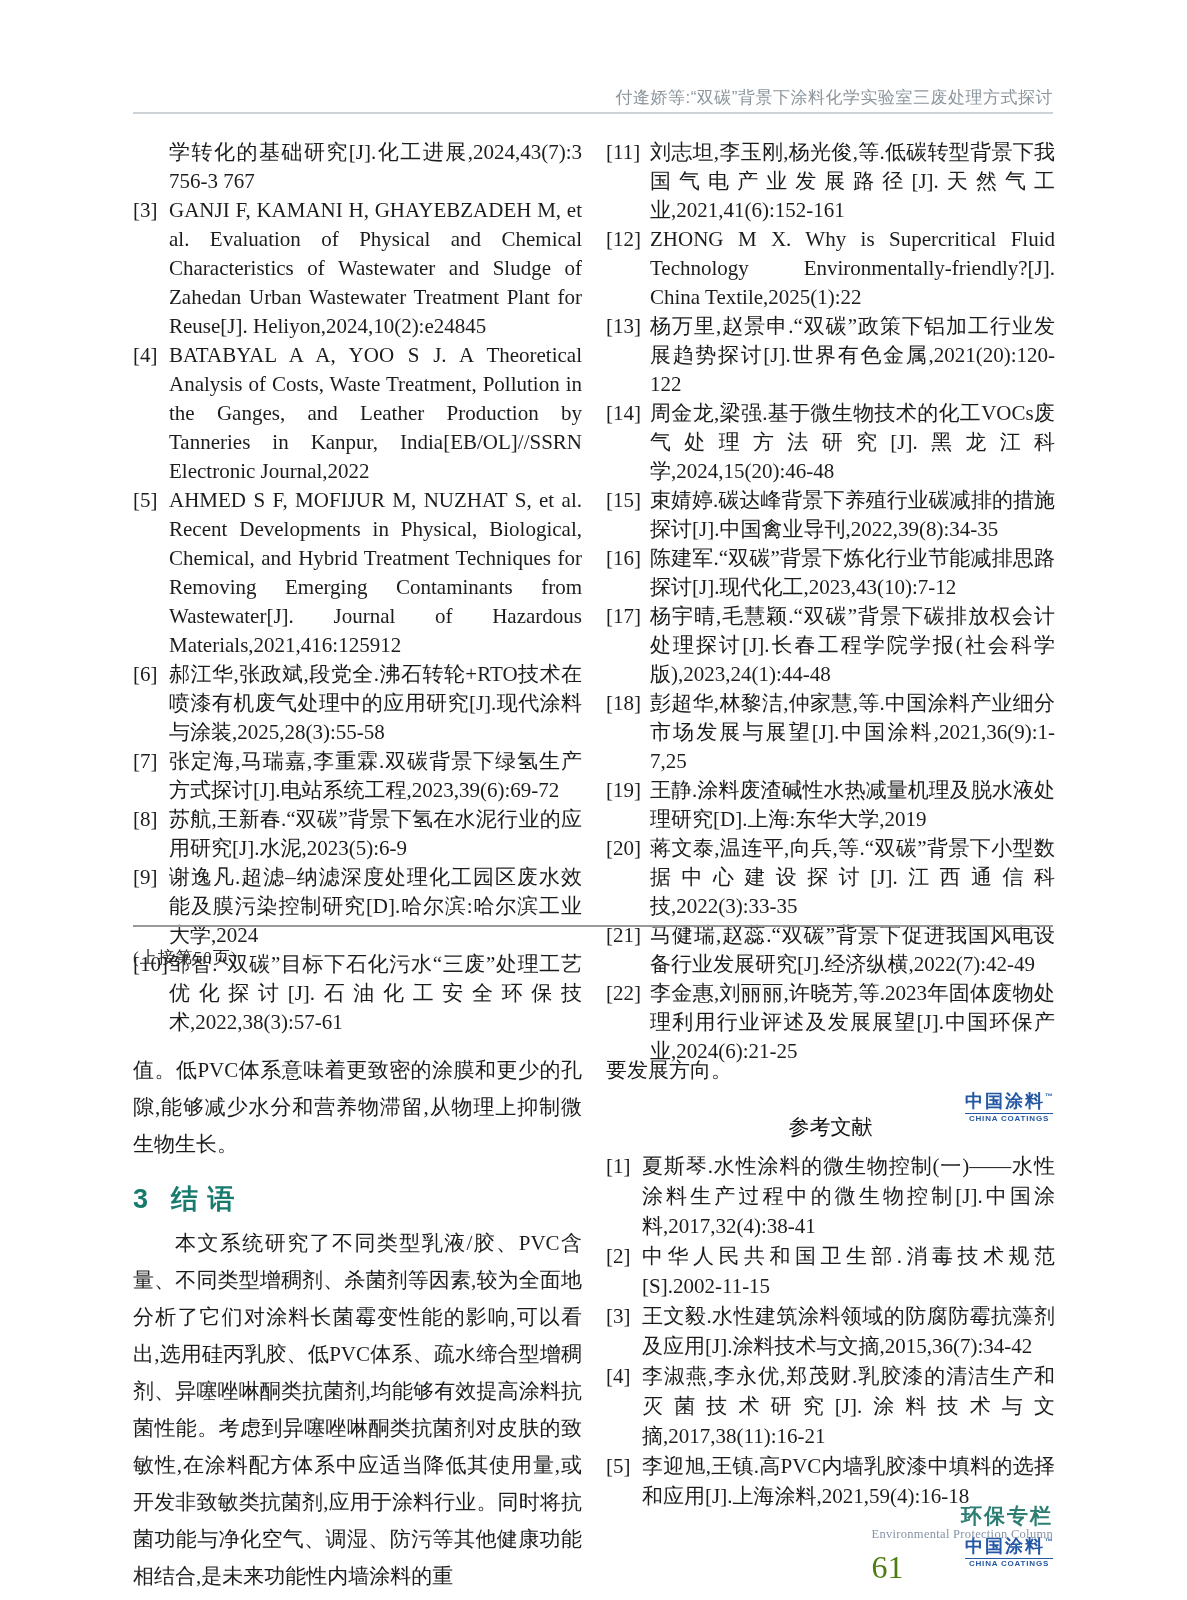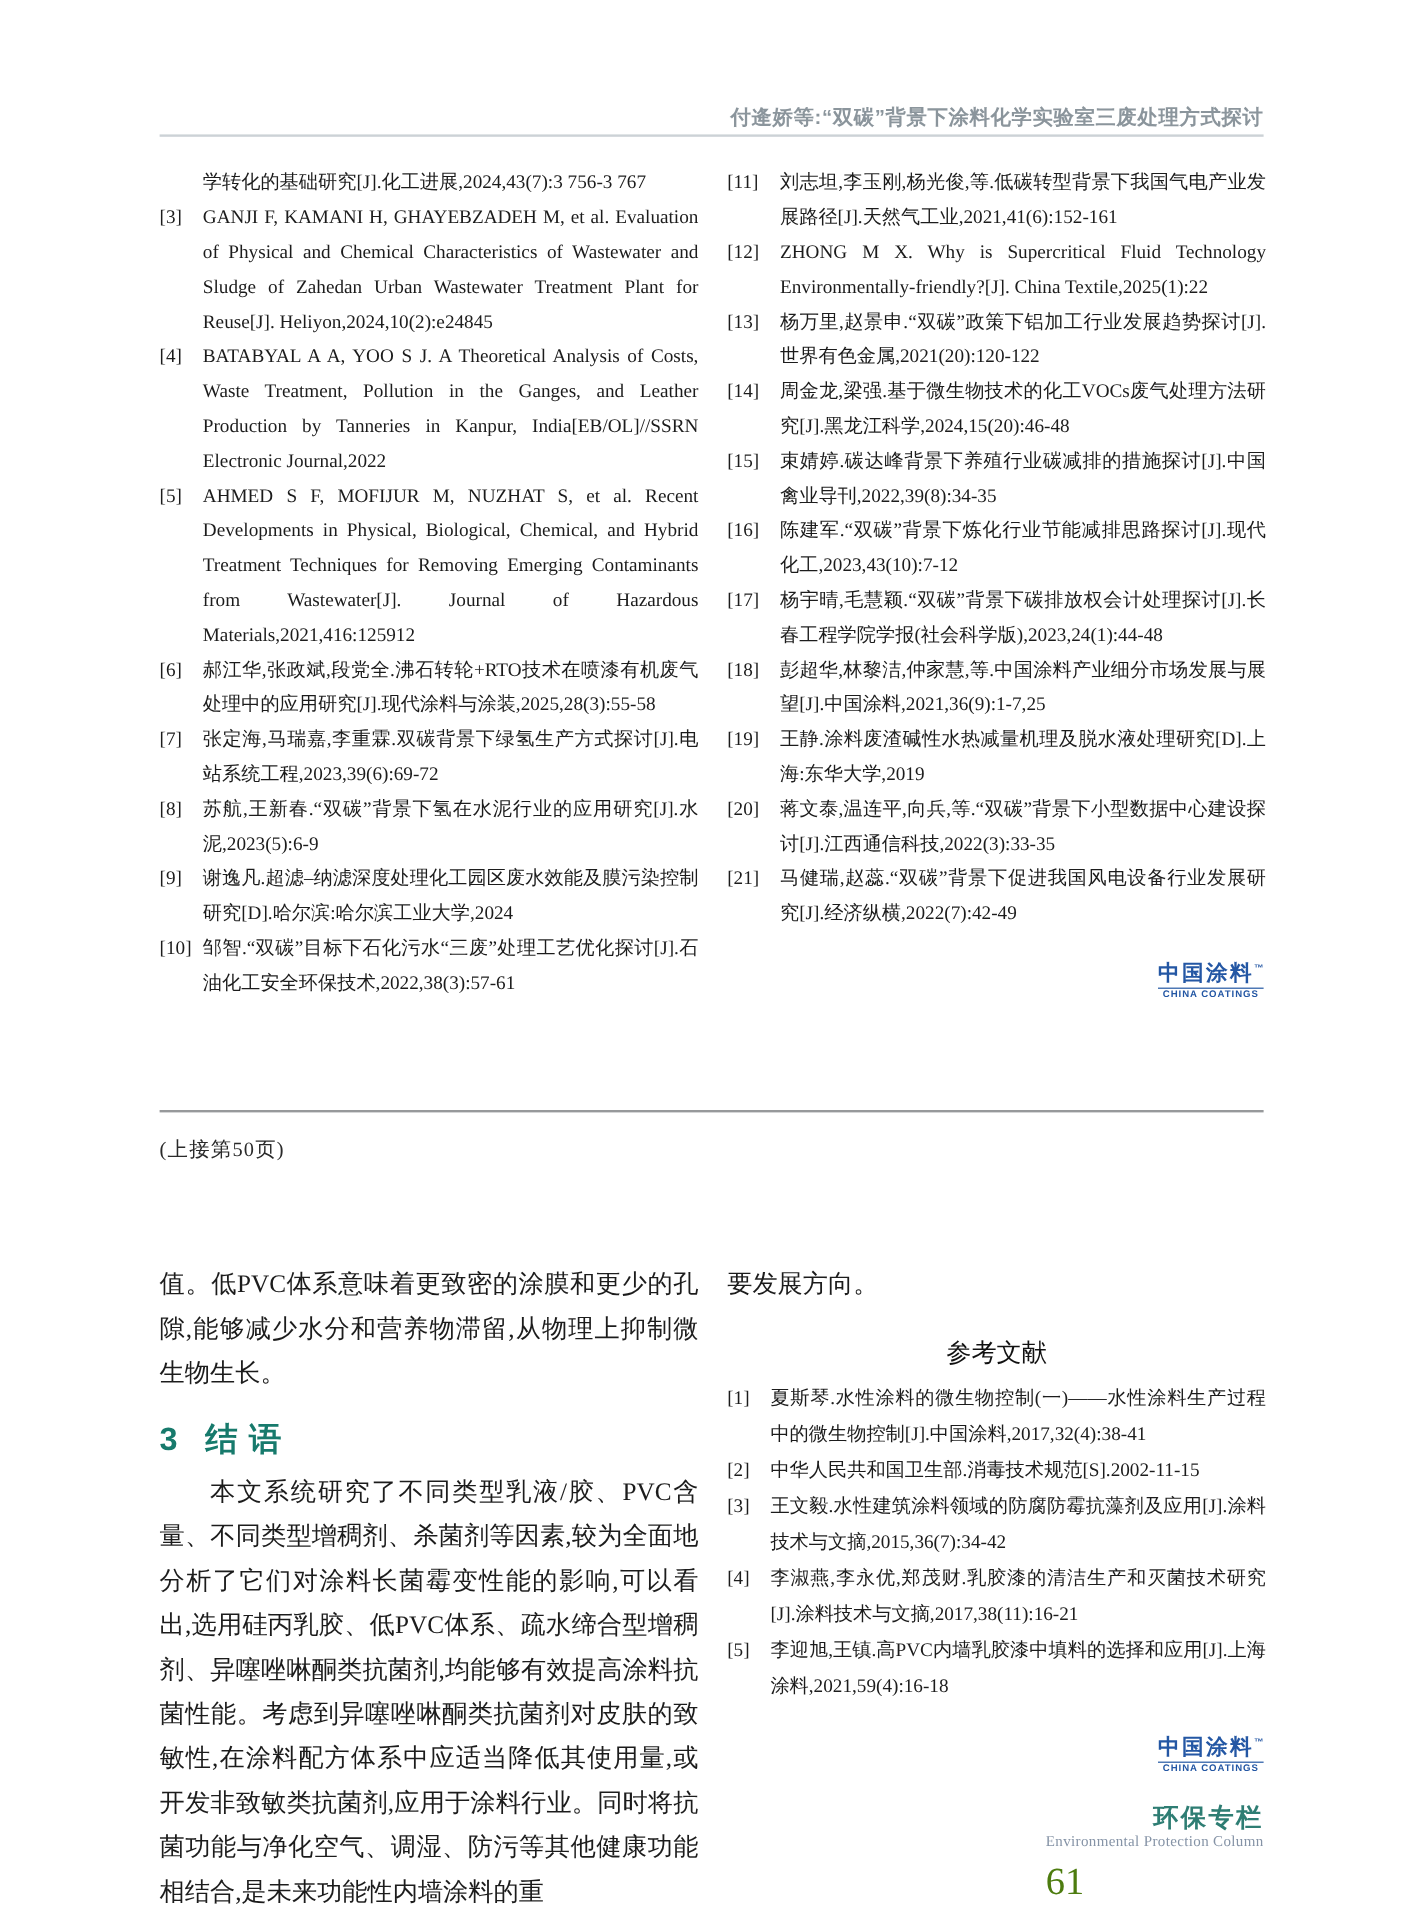--- a/index.html
+++ b/index.html
@@ -11,34 +11,34 @@
     background: #ffffff;
     font-family: "Liberation Serif", serif;
     color: #1c1c1c;
     overflow: hidden;
   }
 
   
   .running-title {
     position: absolute; top: 86px; right: 134px;
     font-family: "Liberation Sans", sans-serif;
-    font-size: 17px; color: #8b959c; letter-spacing: 0.5px; font-weight: bold;
+    font-size: 17px; color: #8b959c; letter-spacing: 0.5px;
   }
   .header-rule {
     position: absolute; top: 112px; left: 133px;
     width: 920px; height: 2px; background: #ccd2d6;
   }
 
   
   .refs-top {
     position: absolute; top: 138px; left: 133px; width: 922px;
     display: flex; gap: 24px;
   }
   .refs-col { width: 449px; }
-  .ref { display: flex; font-size: 16px; line-height: 29px; }
+  .ref { display: flex; font-size: 21px; line-height: 29px; }
   .ref .num { flex: none; width: 36px; }
   .refs-col.right .ref .num { width: 44px; }
   .ref .txt { flex: 1; text-align: justify; }
 
   
   .logo-wrap { text-align: right; margin-top: 6px; padding-right: 2px; }
   .logo { display: inline-block; text-align: center; line-height: 1.1; margin-top: 20px; }
   .logo .cn {
     font-family: "Liberation Sans", sans-serif; font-weight: bold;
     font-size: 18px; color: #2457a4; letter-spacing: 2px; position: relative;
@@ -186,20 +186,24 @@
           <span class="txt">王静.涂料废渣碱性水热减量机理及脱水液处理研究[D].上海:东华大学,2019</span>
         </div>
       <div class="ref">
           <span class="num">[20]</span>
           <span class="txt">蒋文泰,温连平,向兵,等.“双碳”背景下小型数据中心建设探讨[J].江西通信科技,2022(3):33-35</span>
         </div>
       <div class="ref">
           <span class="num">[21]</span>
           <span class="txt">马健瑞,赵蕊.“双碳”背景下促进我国风电设备行业发展研究[J].经济纵横,2022(7):42-49</span>
         </div>
+      <div class="ref">
+          <span class="num">[22]</span>
+          <span class="txt">李金惠,刘丽丽,许晓芳,等.2023年固体废物处理利用行业评述及发展展望[J].中国环保产业,2024(6):21-25</span>
+        </div>
       <div class="logo-wrap">
         <div class="logo">
           <div class="cn"><span>中国涂料</span><span class="tm">™</span></div>
           <div class="en">CHINA COATINGS</div>
         </div>
       </div>
     </div>
   </div>
 
   <div class="section-divider"></div>

